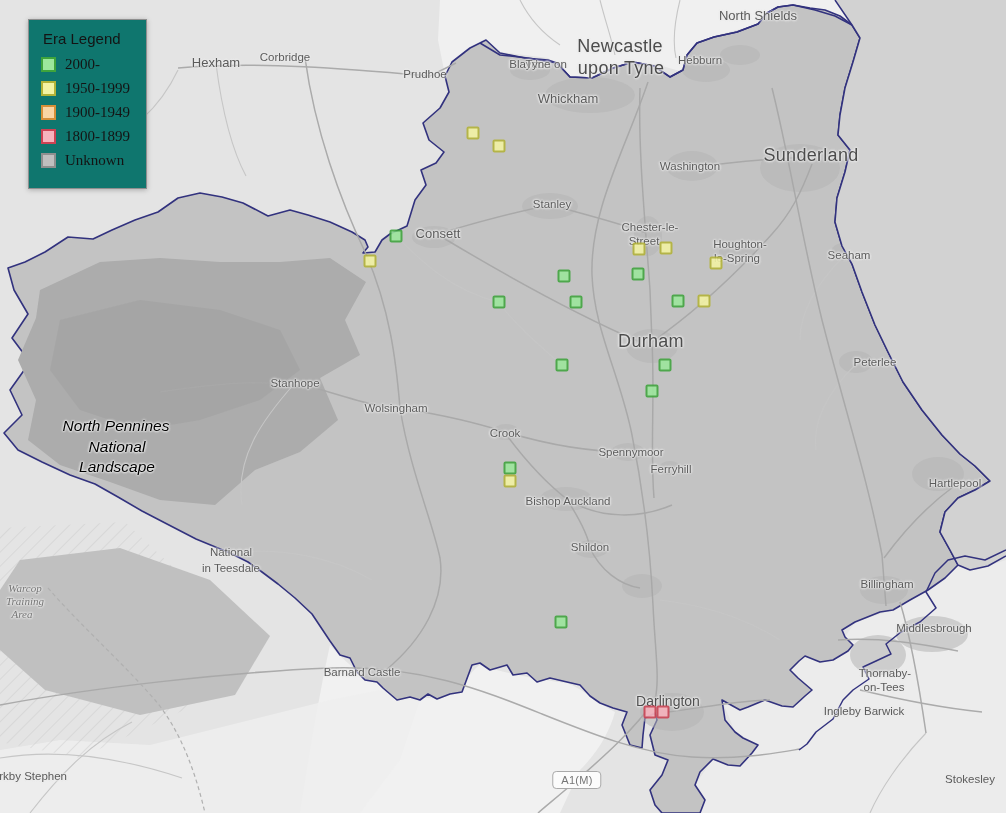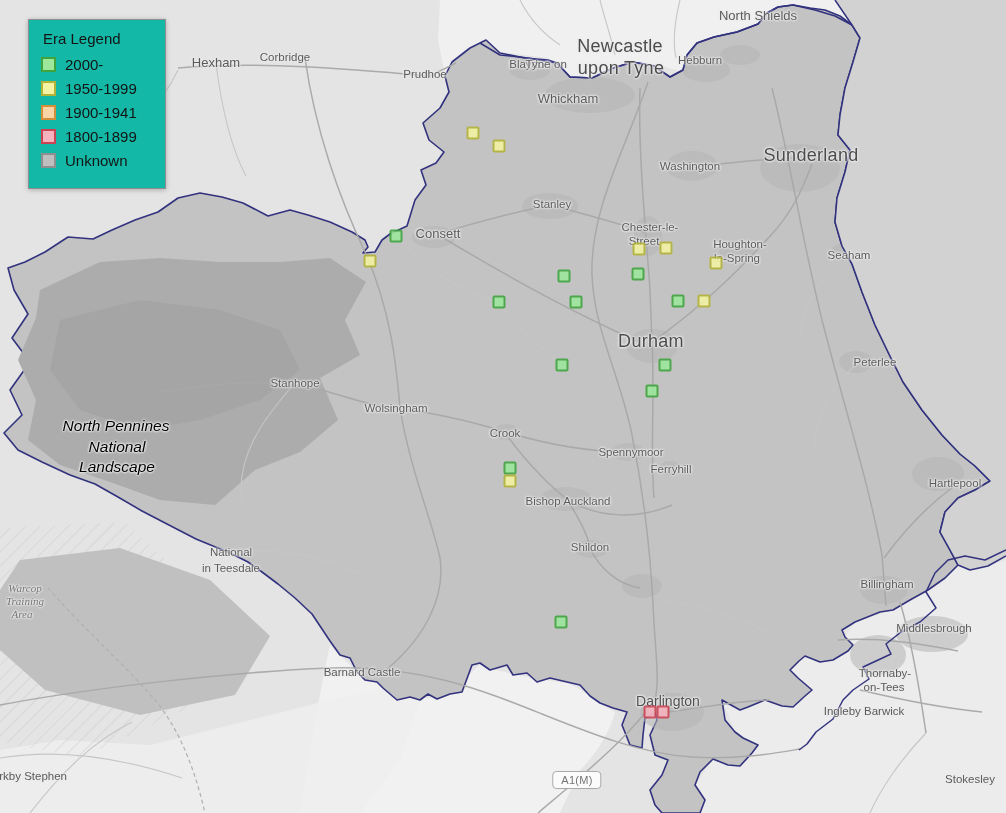--- a/index.html
+++ b/index.html
@@ -22,26 +22,26 @@
   .lbl.nature{font-size:15.5px;font-style:italic;color:#000000;font-family:Liberation Sans, sans-serif;}
   .lbl.nature-sm{font-size:11px;font-style:italic;color:#747474;font-family:"Liberation Serif",serif;}
   
   .marker{
     position:absolute;width:13px;height:13px;box-sizing:border-box;
     transform:translate(-50%,-50%);border:2px solid;border-radius:2px;
     opacity:.88;cursor:pointer;
   }
   
   .legend{
-    position:absolute;left:28px;top:19px;background:#14b8a6;
+    position:absolute;left:28px;top:19px;background:#0f766e;
     border:1px solid #8f8f8f;box-shadow:0 1px 5px rgba(0,0,0,.25);
-    padding:10px 28px 12px 12px;color:#141414;
+    padding:10px 16px 12px 12px;color:#141414;
   }
   .legend-title{font-size:15px;margin:0 0 9px 2px;}
-  .legend-item{display:flex;align-items:center;margin:7px 0;font-size:15px;}
+  .legend-item{display:flex;align-items:center;margin:7px 0;font-size:15px;font-family:Liberation Serif, serif;}
   .legend-swatch{width:15px;height:15px;box-sizing:border-box;border:2px solid;margin-right:9px;flex:0 0 auto;}
   
   .shield{
     position:absolute;transform:translate(-50%,-50%);
     background:#fbfbfb;border:1.5px solid #a9a9a9;border-radius:4px;
     padding:2px 8px;font-size:11px;color:#757575;letter-spacing:.3px;
   }
 </style>
 </head>
 <body>
@@ -237,21 +237,21 @@
         <div class="legend-item">
           <span class="legend-swatch" style="background: rgb(156, 231, 156); border-color: rgb(63, 164, 60);"></span>
           <span>2000-</span>
         </div>
         <div class="legend-item">
           <span class="legend-swatch" style="background: rgb(243, 243, 163); border-color: rgb(179, 179, 56);"></span>
           <span>1950-1999</span>
         </div>
         <div class="legend-item">
           <span class="legend-swatch" style="background: rgb(250, 213, 163); border-color: rgb(214, 143, 56);"></span>
-          <span>1900-1941</span>
+          <span>1900-1949</span>
         </div>
         <div class="legend-item">
           <span class="legend-swatch" style="background: rgb(247, 179, 189); border-color: rgb(204, 66, 83);"></span>
           <span>1800-1899</span>
         </div>
         <div class="legend-item">
           <span class="legend-swatch" style="background: rgb(191, 191, 191); border-color: rgb(143, 143, 143);"></span>
           <span>Unknown</span>
         </div>
       </div>

